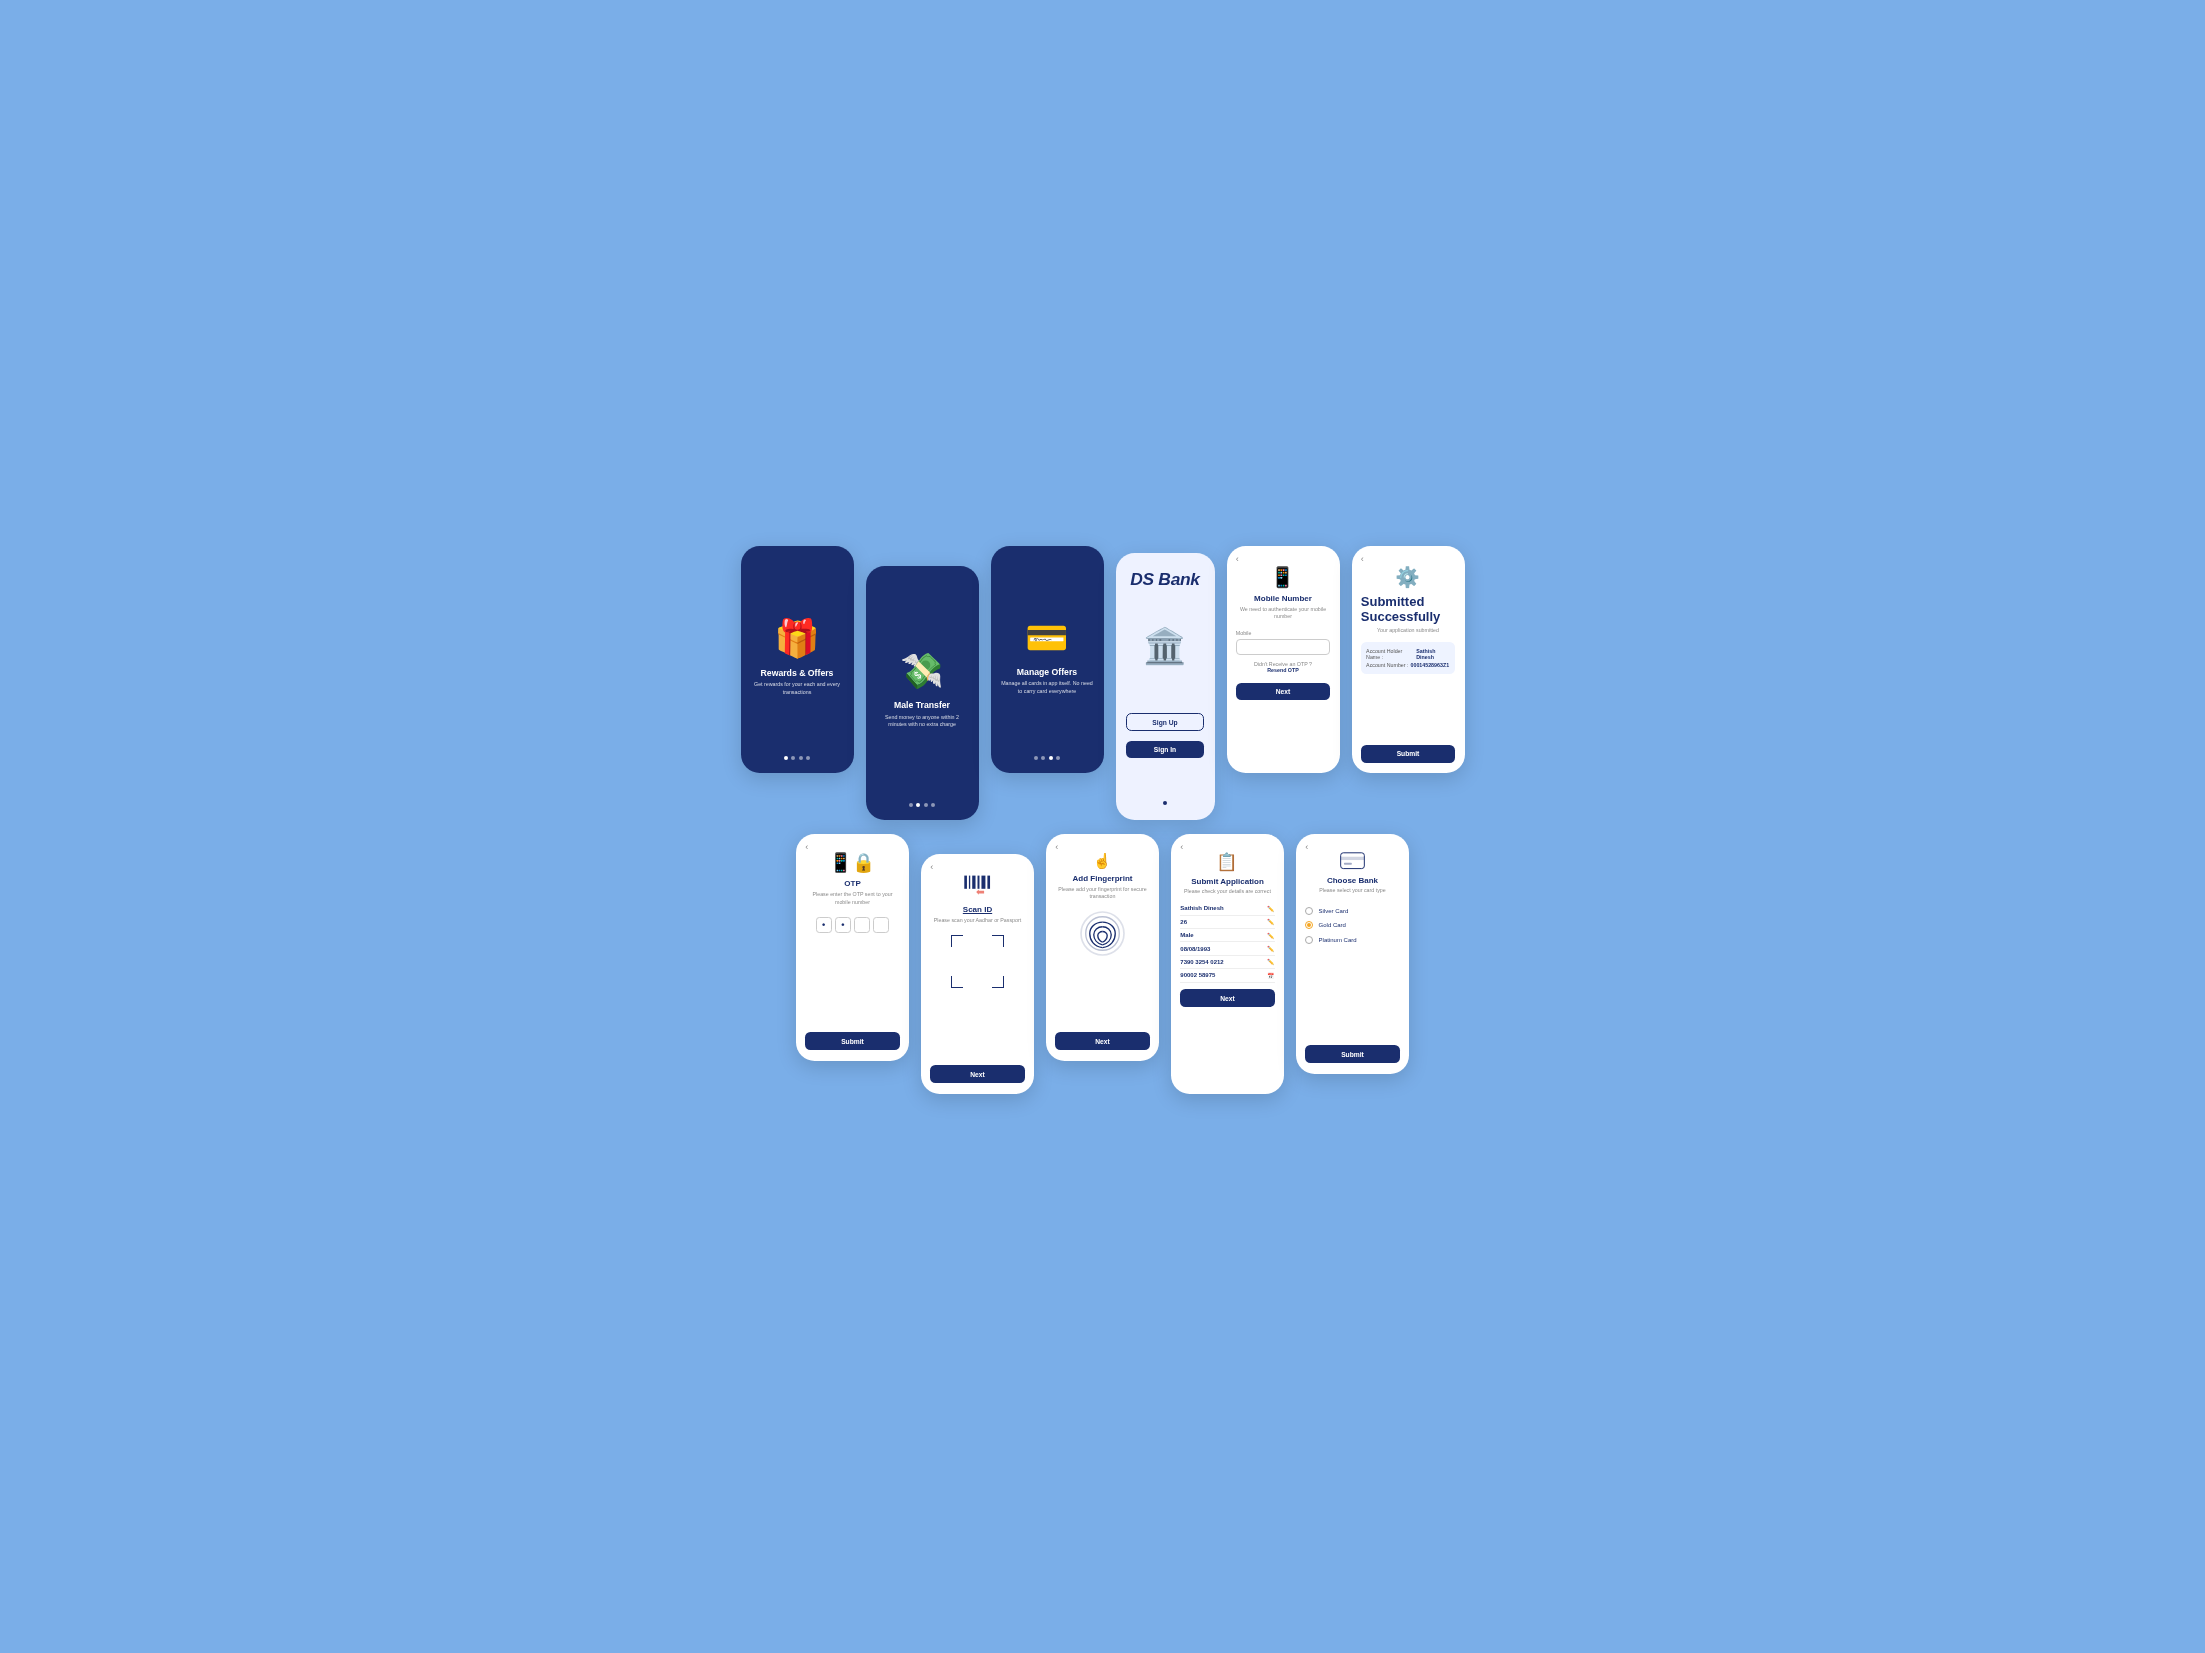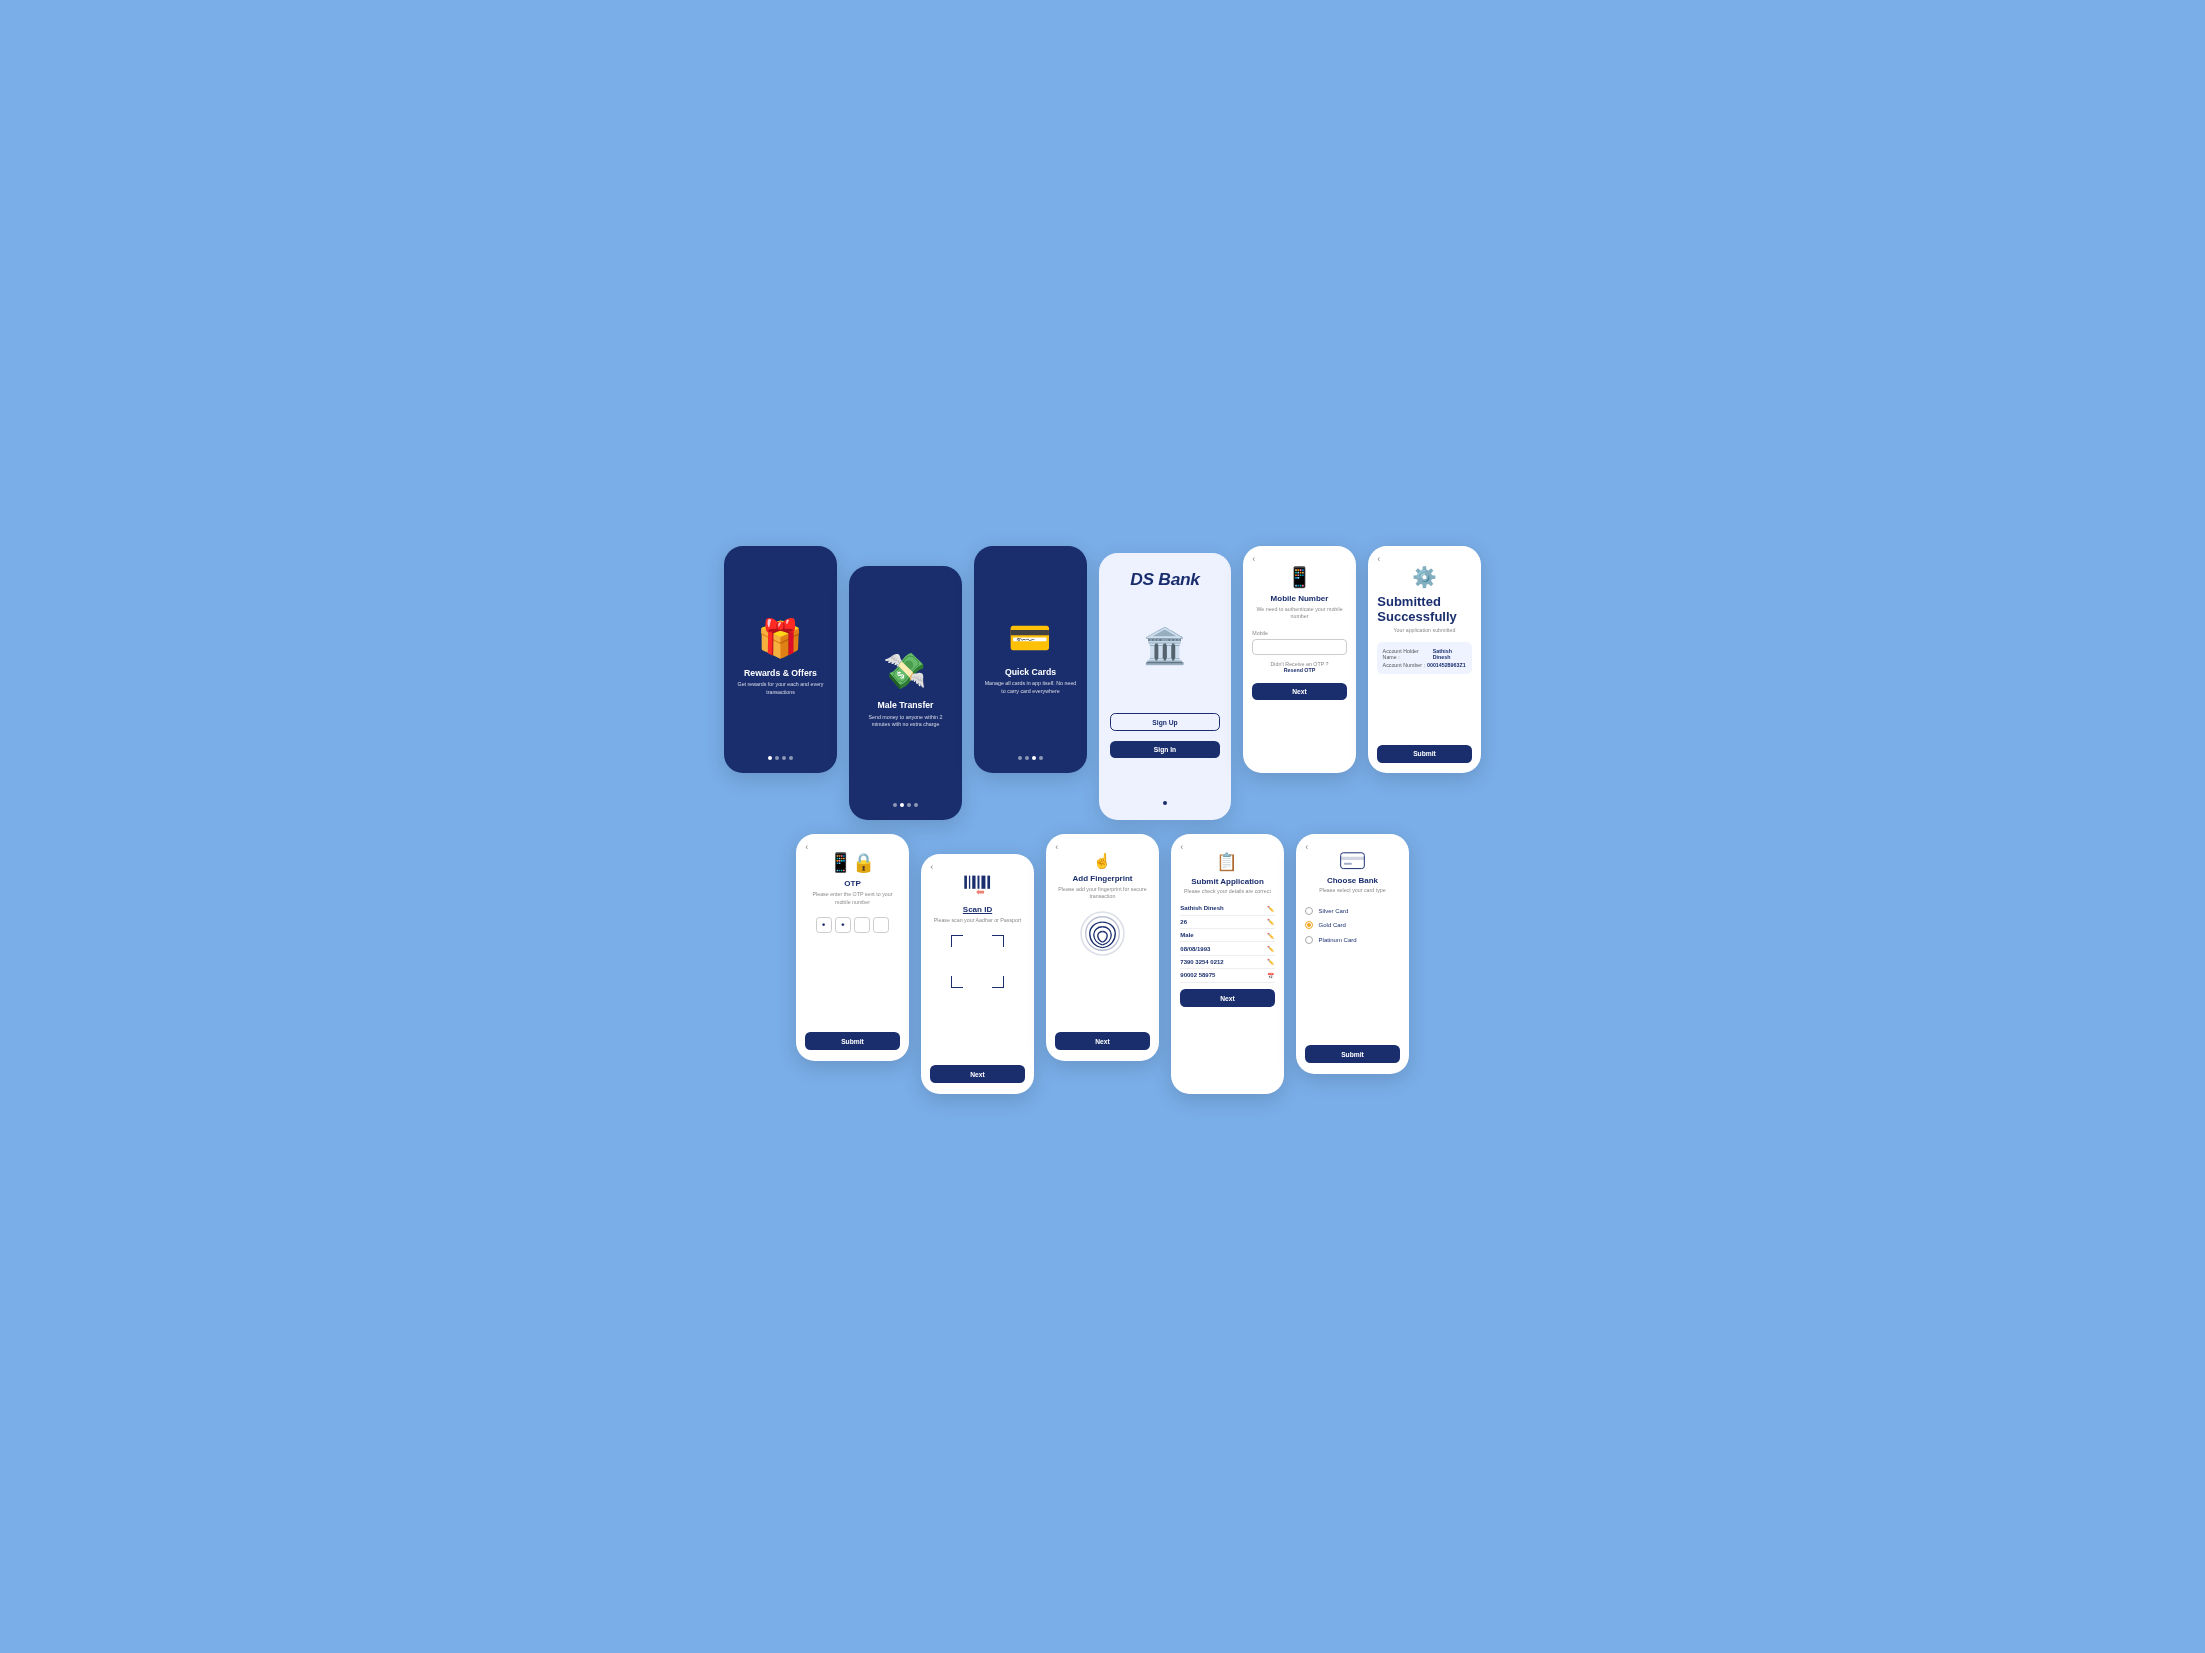--- a/index.html
+++ b/index.html
@@ -251,21 +251,21 @@
     }
     .submitted-info-value {
       font-size: 5.3px;
       font-weight: 700;
       color: #1a2e6e;
     }
 
     
     .phone-dsbank {
       background: #eef2ff;
-      width: 132px;
+      width: 99px;
       min-height: 267px;
       border-radius: 18.7px;
       padding: 16px 10.7px 13.3px;
       display: flex;
       flex-direction: column;
       align-items: center;
       justify-content: space-between;
       box-shadow: 0 5.3px 20px rgba(0,0,0,0.12);
     }
 
@@ -321,21 +321,21 @@
         <div class="dot"></div>
         <div class="dot active"></div>
         <div class="dot"></div>
         <div class="dot"></div>
       </div>
     </div>
 
     <div class="phone phone-dark">
       <div class="icon-wrapper">
         <div style="font-size:35px; margin-bottom:8px;">💳</div>
-        <div class="screen-title">Quick Cards</div>
+        <div class="screen-title">Manage Offers</div>
         <div class="screen-sub">Manage all cards in app itself. No need to carry card everywhere</div>
       </div>
       <div class="dots">
         <div class="dot"></div>
         <div class="dot"></div>
         <div class="dot active"></div>
         <div class="dot"></div>
       </div>
     </div>
 

